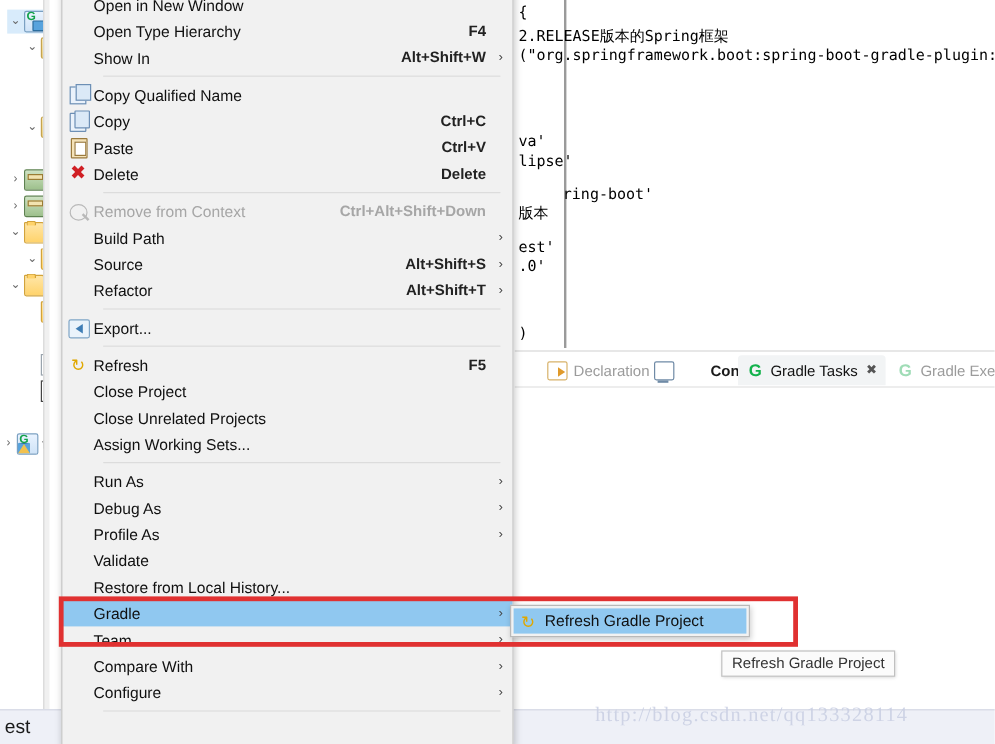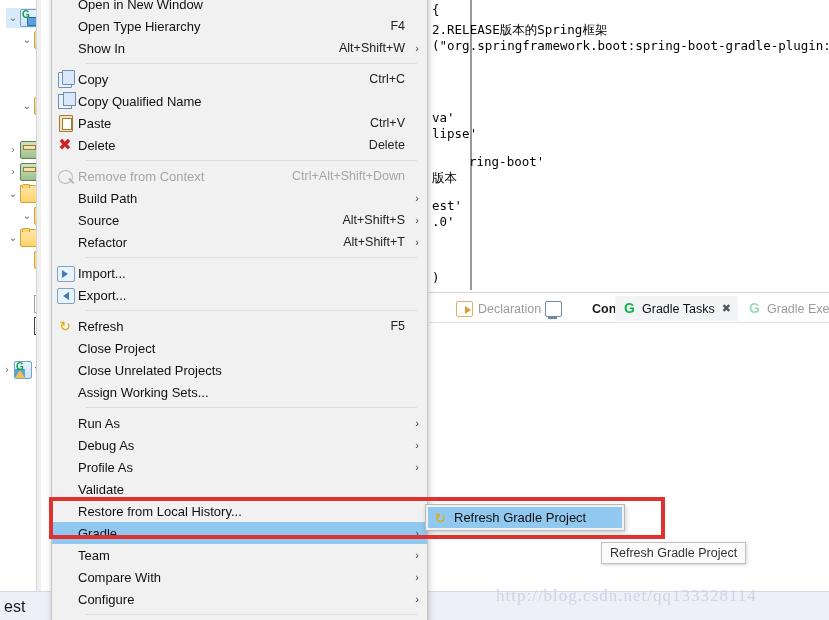--- a/index.html
+++ b/index.html
@@ -73,21 +73,21 @@
   #context-menu{
     position:absolute;left:51px;top:-10px;width:377px;
     background:#f1f1f1;border:1px solid #c6c6c6;
     box-shadow:1px 2px 6px rgba(0,0,0,.22);
     padding:2px 0;box-sizing:border-box;z-index:40;
   }
   .mi{position:relative;display:flex;align-items:center;height:22px;padding:0 8px 0 0;box-sizing:border-box;font-size:13px;color:#101010;white-space:nowrap;}
   .mi .mic{width:26px;height:18px;flex:0 0 26px;position:relative;}
   .mi .mlabel{flex:0 0 auto;}
   .mi .mspacer{flex:1 1 auto;}
-  .mi .macc{color:#222;font-size:12.5px;padding-right:2px;}
+  .mi .macc{color:#222;font-size:12.5px;padding-right:2px;font-weight:bold;}
   .mi .marrow{width:12px;text-align:right;color:#444;font-size:11px;}
   .mi.disabled .mlabel,.mi.disabled .macc{color:#a6a6a6;}
   .mi.hl{background:#90c8f0;}
   .msep{height:1px;margin:4px 10px 4px 34px;background:#dcdcdc;}
 
   
   .mc-copy{position:absolute;left:6px;top:2px;width:12px;height:14px;background:#eaf2fb;border:1px solid #6d8fb5;border-radius:1px;}
   .mc-copy:after{content:"";position:absolute;left:3px;top:-3px;width:11px;height:13px;background:#dbe9f7;border:1px solid #6d8fb5;border-radius:1px;}
   .mc-copyq{position:absolute;left:6px;top:2px;width:12px;height:13px;background:#eaf2fb;border:1px solid #6d8fb5;}
   .mc-copyq:after{content:"";position:absolute;left:4px;top:-3px;width:11px;height:12px;background:#dbe9f7;border:1px solid #6d8fb5;}
@@ -269,38 +269,38 @@
     <div class="mi">
       <span class="mic"></span>
       <span class="mlabel">Show In</span>
       <span class="mspacer"></span>
       <span class="macc">Alt+Shift+W</span>
       <span class="marrow">›</span>
     </div>
     <div class="msep"></div>
     <div class="mi">
       <span class="mic">
+        <span class="mc-copyq"></span>
+      </span>
+      <span class="mlabel">Copy Qualified Name</span>
+      <span class="mspacer"></span>
+      <span class="macc"></span>
+      <span class="marrow"></span>
+    </div>
+    <div class="mi">
+      <span class="mic">
         <span class="mc-copy"></span>
       </span>
       <span class="mlabel">Copy</span>
       <span class="mspacer"></span>
       <span class="macc">Ctrl+C</span>
       <span class="marrow"></span>
     </div>
     <div class="mi">
       <span class="mic">
-        <span class="mc-copyq"></span>
-      </span>
-      <span class="mlabel">Copy Qualified Name</span>
-      <span class="mspacer"></span>
-      <span class="macc"></span>
-      <span class="marrow"></span>
-    </div>
-    <div class="mi">
-      <span class="mic">
         <span class="mc-paste"></span>
       </span>
       <span class="mlabel">Paste</span>
       <span class="mspacer"></span>
       <span class="macc">Ctrl+V</span>
       <span class="marrow"></span>
     </div>
     <div class="mi">
       <span class="mic">
         <span class="mc-delete">✖</span>
@@ -335,29 +335,20 @@
       <span class="marrow">›</span>
     </div>
     <div class="mi">
       <span class="mic"></span>
       <span class="mlabel">Refactor</span>
       <span class="mspacer"></span>
       <span class="macc">Alt+Shift+T</span>
       <span class="marrow">›</span>
     </div>
     <div class="msep"></div>
-    <div class="mi">
-      <span class="mic">
-        <span class="mc-imp"></span>
-      </span>
-      <span class="mlabel">Import...</span>
-      <span class="mspacer"></span>
-      <span class="macc"></span>
-      <span class="marrow"></span>
-    </div>
     <div class="mi">
       <span class="mic">
         <span class="mc-exp"></span>
       </span>
       <span class="mlabel">Export...</span>
       <span class="mspacer"></span>
       <span class="macc"></span>
       <span class="marrow"></span>
     </div>
     <div class="msep"></div>

